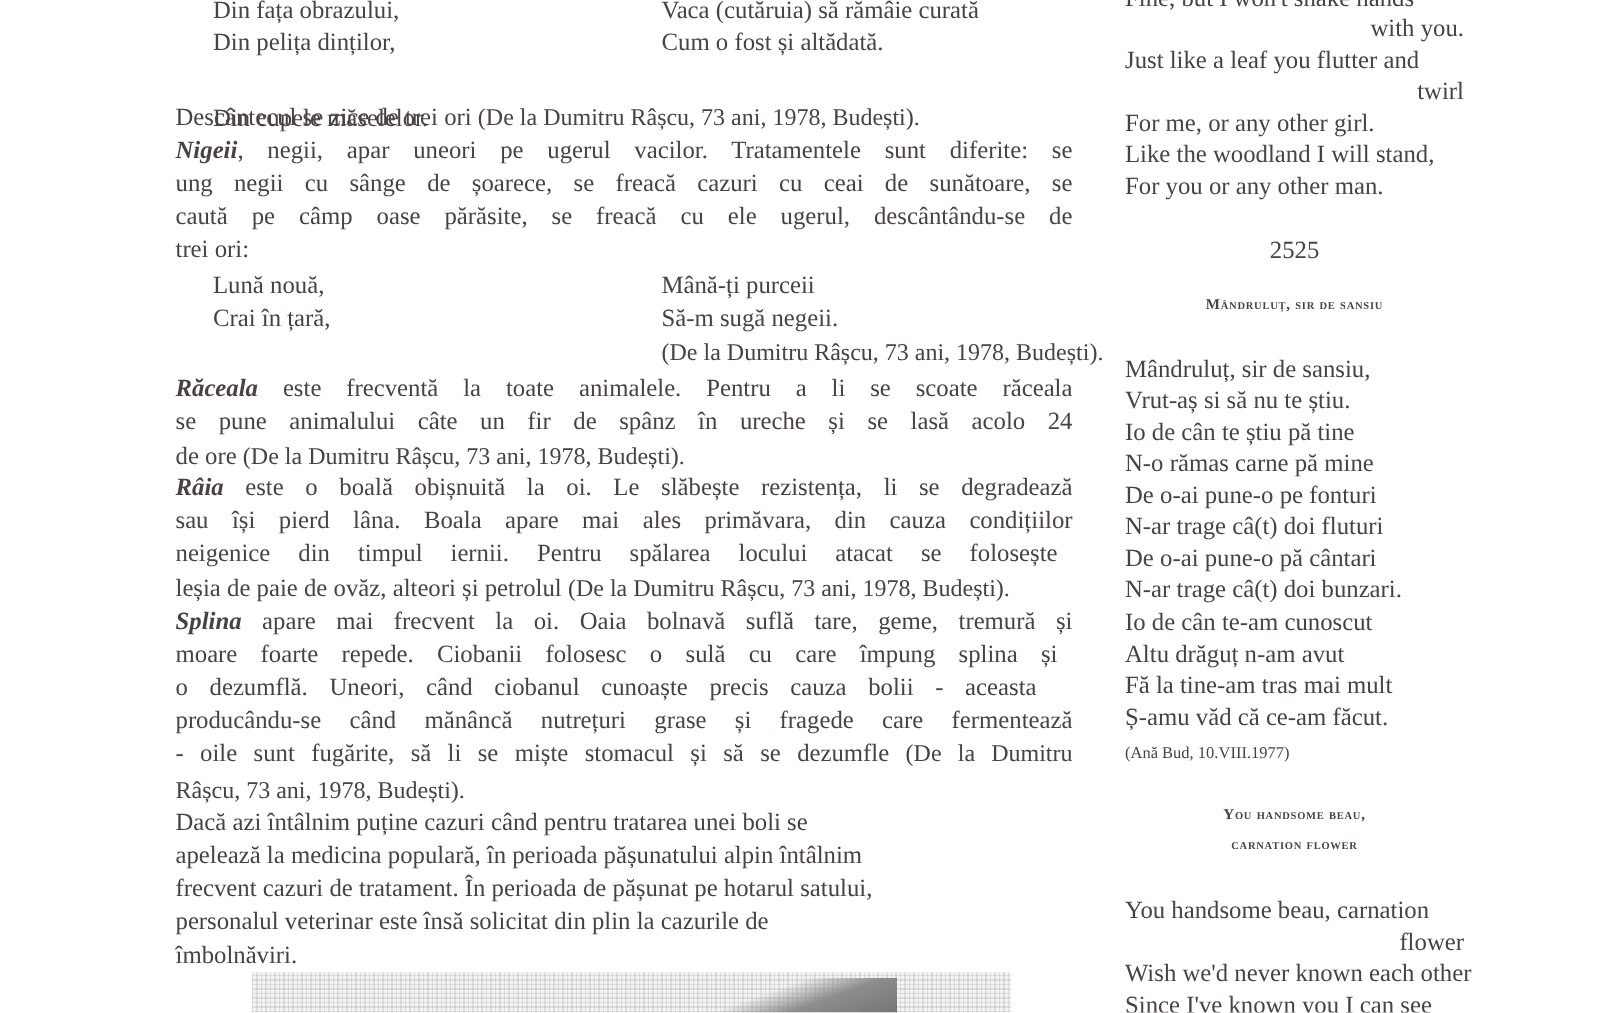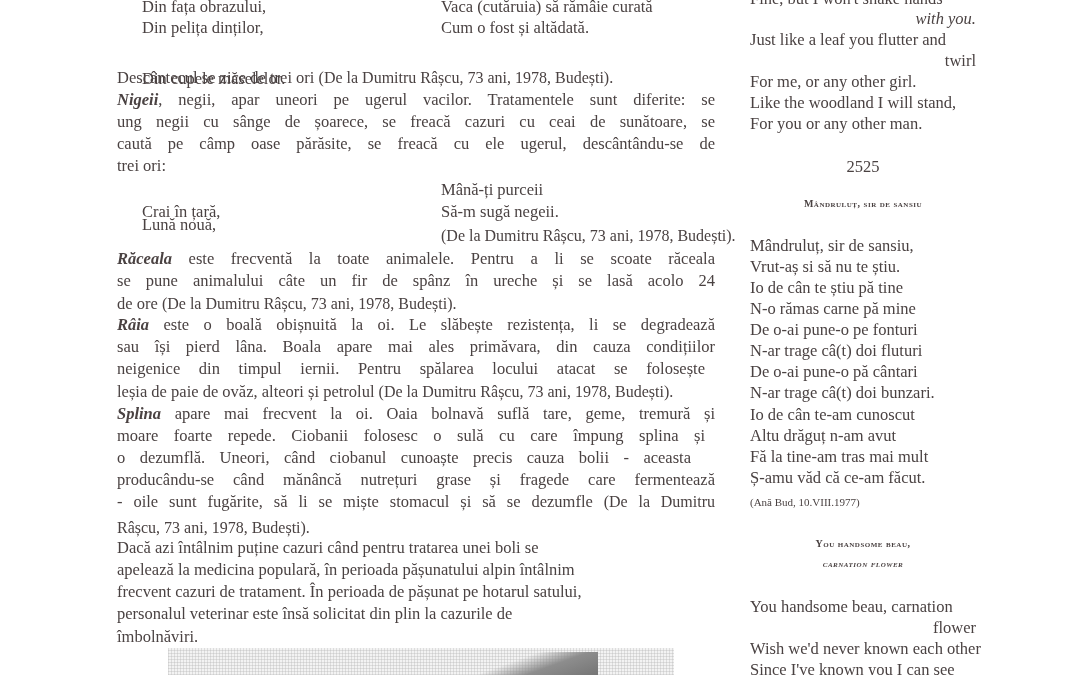--- a/index.html
+++ b/index.html
@@ -54,21 +54,21 @@
       <span class="justify"><span class="b-it">Nigeii</span><span>, negii, apar uneori pe ugerul vacilor. Tratamentele sunt diferite: se</span></span>
     </div>
     <div class="left-col line" style="top:111px;">
         <span class="justify">ung negii cu sânge de șoarece, se freacă cazuri cu ceai de sunătoare, se</span>
       </div>
     <div class="left-col line" style="top:133px;">
         <span class="justify">caută pe câmp oase părăsite, se freacă cu ele ugerul, descântându-se de</span>
       </div>
     <div class="line" style="left:117px; top:155px;">trei ori:</div>
 
-    <div class="line" style="left:142px; top:179px;margin-top:35px;">Lună nouă,</div>
+    <div class="line" style="left:142px; top:179px;">Lună nouă,</div>
     <div class="line" style="left:142px; top:201px;">Crai în țară,</div>
     <div class="line" style="left:441px; top:179px;">Mână-ți purceii</div>
     <div class="line" style="left:441px; top:201px;">Să-m sugă negeii.</div>
     <div class="line small" style="left:441px; top:225px;">(De la Dumitru Râșcu, 73 ani, 1978, Budești).</div>
 
     <div class="left-col line" style="top:248px;">
       <span class="justify"><span class="b-it">Răceala</span><span> este frecventă la toate animalele. Pentru a li se scoate răceala</span></span>
     </div>
     <div class="left-col line" style="top:270px;">
         <span class="justify">se pune animalului câte un fir de spânz în ureche și se lasă acolo 24</span>
@@ -115,21 +115,21 @@
     <div class="line" style="left:117px; top:603px;">personalul veterinar este însă solicitat din plin la cazurile de</div>
     <div class="line" style="left:117px; top:626px;">îmbolnăviri.</div>
 
     <div class="photo">
         <div class="dark"></div>
       </div>
   </div>
 
   <div>
     <div class="right-col line" style="top:-12px;">Fine, but I won't shake hands</div>
-    <div class="right-col line rline-right" style="top:8px;font-style:italic;">with you.</div>
+    <div class="right-col line rline-right" style="top:8px;">with you.</div>
     <div class="right-col line" style="top:29px;">Just like a leaf you flutter and</div>
     <div class="right-col line rline-right" style="top:50px;">twirl</div>
     <div class="right-col line" style="top:71px;">For me, or any other girl.</div>
     <div class="right-col line" style="top:92px;">Like the woodland I will stand,</div>
     <div class="right-col line" style="top:113px;">For you or any other man.</div>
 
     <div class="right-col line center" style="top:156px;">2525</div>
     <div class="right-col line center title-sc" style="top:193px;">Mândruluț, sir de sansiu</div>
 
     <div class="right-col line" style="top:235px;">Mândruluț, sir de sansiu,</div>
@@ -140,20 +140,20 @@
     <div class="right-col line" style="top:340px;">N-ar trage câ(t) doi fluturi</div>
     <div class="right-col line" style="top:361px;">De o-ai pune-o pă cântari</div>
     <div class="right-col line" style="top:382px;">N-ar trage câ(t) doi bunzari.</div>
     <div class="right-col line" style="top:404px;">Io de cân te-am cunoscut</div>
     <div class="right-col line" style="top:425px;">Altu drăguț n-am avut</div>
     <div class="right-col line" style="top:446px;">Fă la tine-am tras mai mult</div>
     <div class="right-col line" style="top:467px;">Ș-amu văd că ce-am făcut.</div>
     <div class="right-col line small" style="top:492px; font-size:11px;">(Ană Bud, 10.VIII.1977)</div>
 
     <div class="right-col line center title-sc" style="top:533px;">You handsome beau,</div>
-    <div class="right-col line center title-sc" style="top:553px;font-style:italic;">carnation flower</div>
+    <div class="right-col line center title-sc" style="top:553px;">carnation flower</div>
 
     <div class="right-col line" style="top:596px;">You handsome beau, carnation</div>
     <div class="right-col line rline-right" style="top:617px;">flower</div>
     <div class="right-col line" style="top:638px;">Wish we'd never known each other</div>
     <div class="right-col line" style="top:659px;">Since I've known you I can see</div>
   </div>
 </div>
 
 </body></html>

